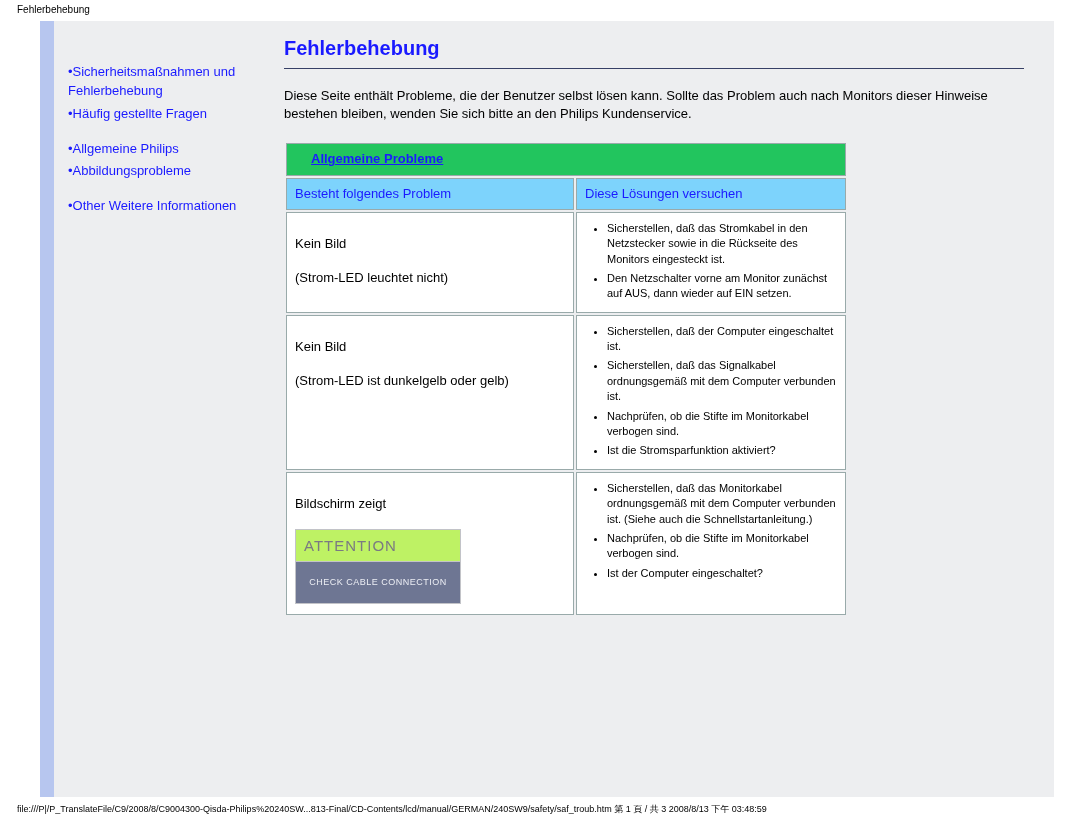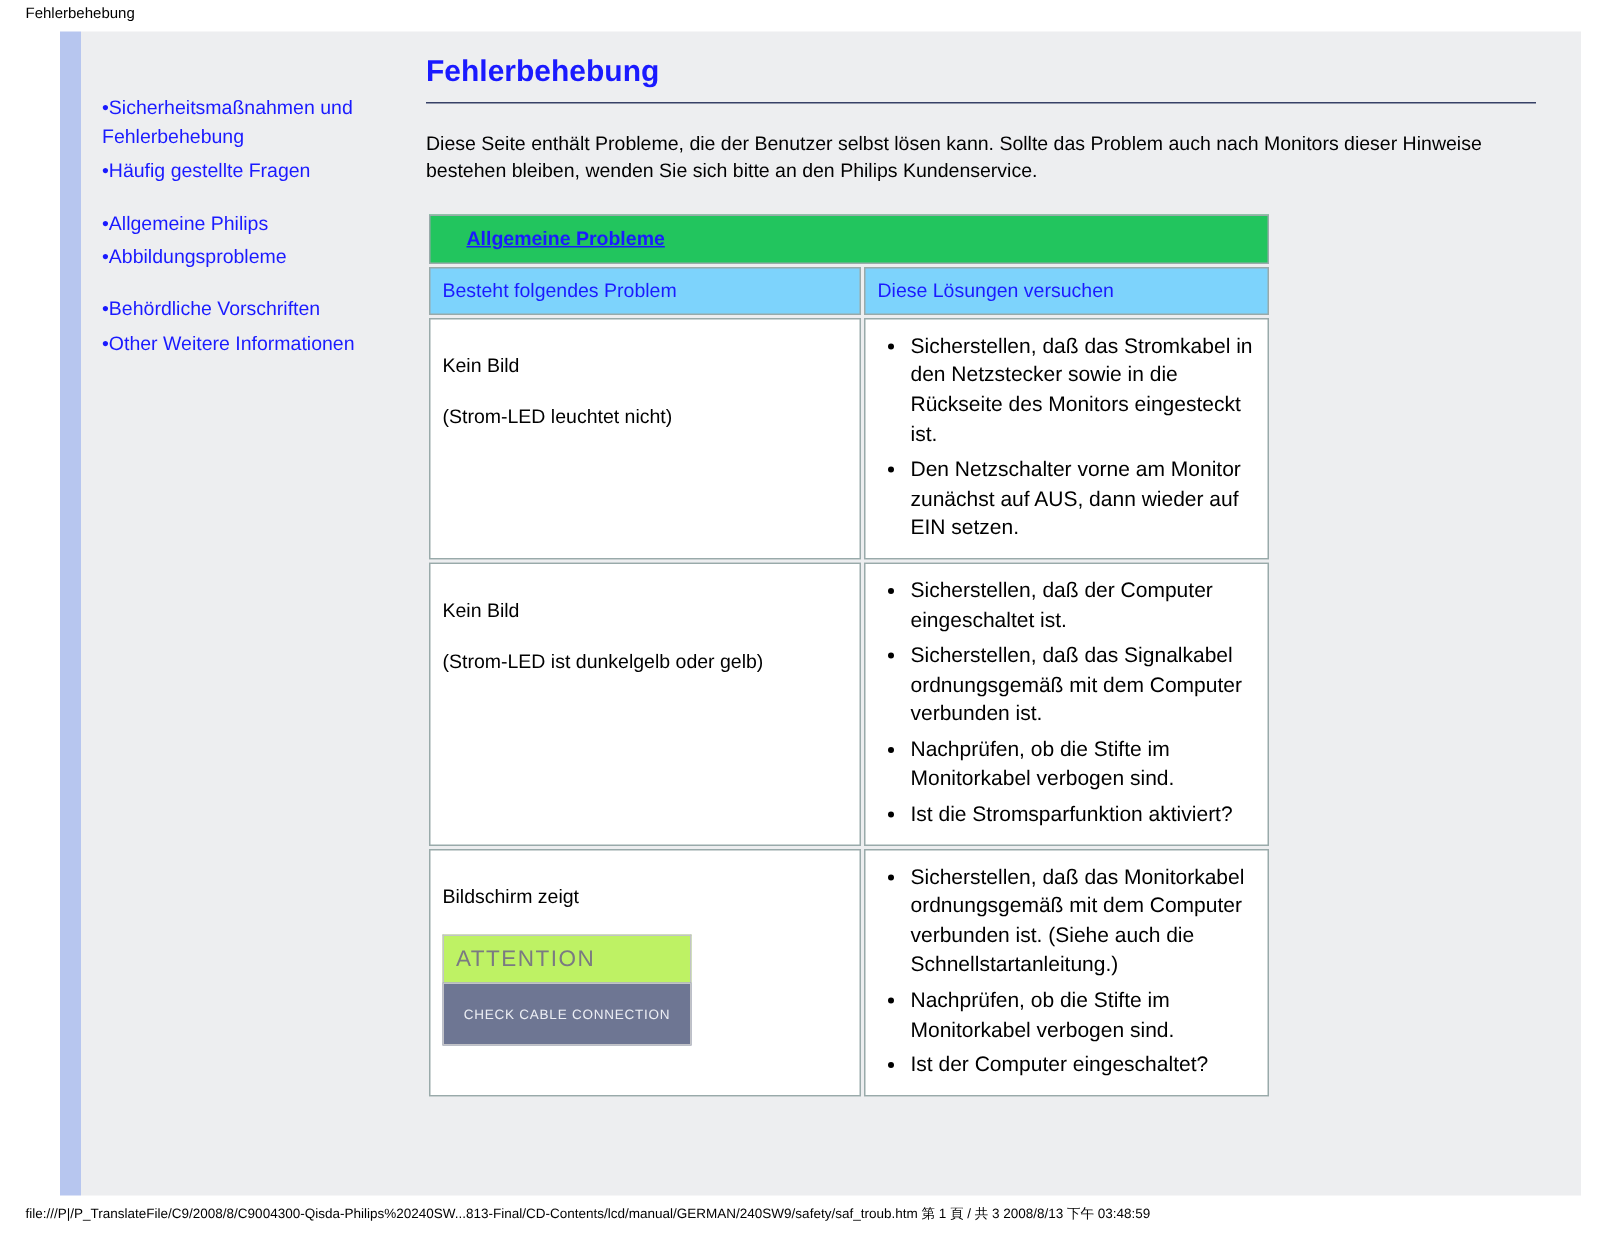--- a/index.html
+++ b/index.html
@@ -103,21 +103,21 @@
     font-weight: normal;
     background: #7dd3fc;
   }
   .problem-label { margin: 16px 0; }
   ul.solutions {
     margin: 2px 0 2px 0;
     padding-left: 22px;
   }
   ul.solutions li {
     margin: 0 0 4px 0;
-    font-size: 14px;
+    font-size: 11px;
     list-style-type: disc;
   }
   .osd-box {
     width: 166px;
     margin: 6px 0 4px 0;
     font-family: Arial, sans-serif;
   }
   .osd-header {
     background: #bef264;
     color: #7a7a82;
@@ -153,21 +153,20 @@
   <div class="left-strip"></div>
   <div class="body-wrap">
 
     <div class="sidebar">
       <a class="nav-item"><span class="bullet">•</span><span>Sicherheitsmaßnahmen und Fehlerbehebung</span></a>
       <a class="nav-item"><span class="bullet">•</span><span>Häufig gestellte Fragen</span></a>
       <div class="gap"></div>
       <a class="nav-item"><span class="bullet">•</span><span>Allgemeine Philips</span></a>
       <a class="nav-item"><span class="bullet">•</span><span>Abbildungsprobleme</span></a>
       <div class="gap"></div>
-      <a class="nav-item"><span class="bullet">•</span><span>Behördliche Vorschriften</span></a>
       <a class="nav-item"><span class="bullet">•</span><span>Other Weitere Informationen</span></a>
     </div>
 
     <div class="main">
       <h1>Fehlerbehebung</h1>
       <hr>
       <p class="intro">Diese Seite enthält Probleme, die der Benutzer selbst lösen kann. Sollte das Problem auch nach Monitors dieser Hinweise bestehen bleiben, wenden Sie sich bitte an den Philips Kundenservice.</p>
 
       <table class="problems">
         <tbody>

